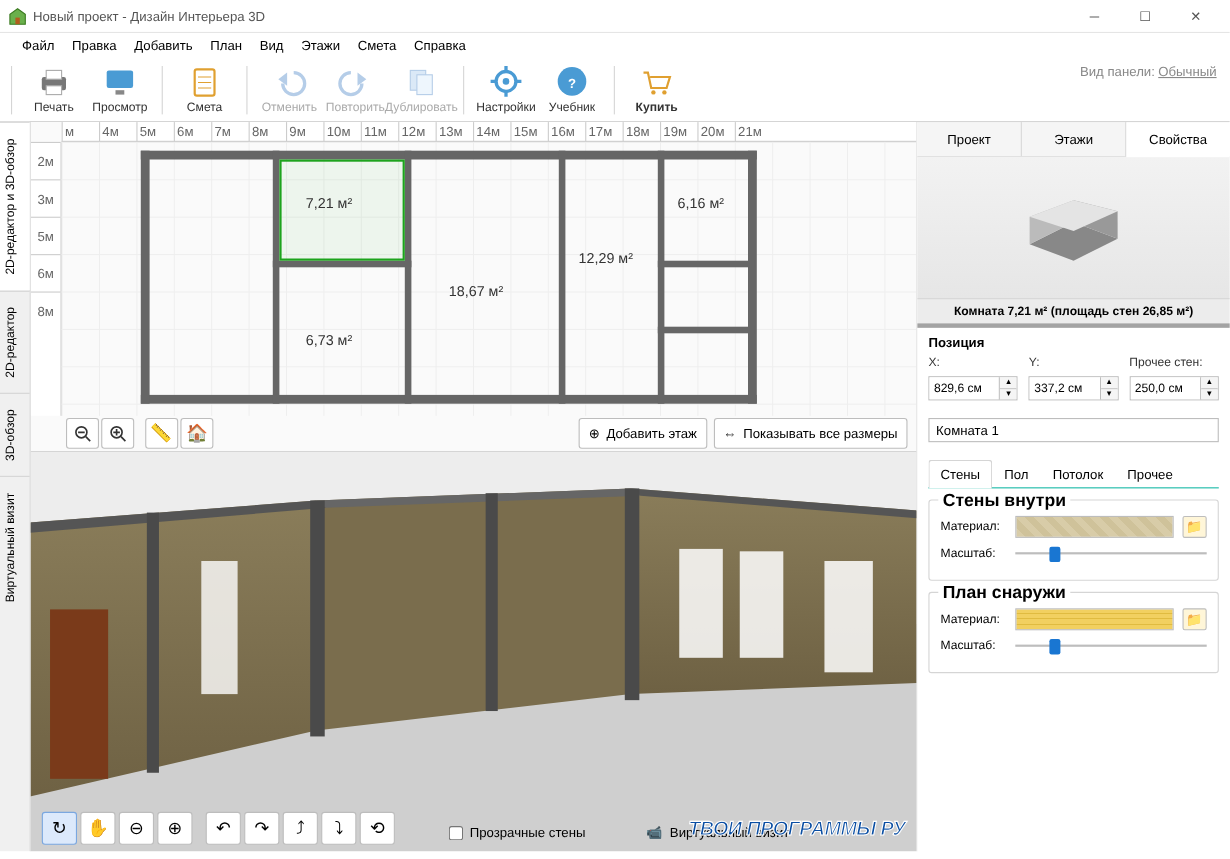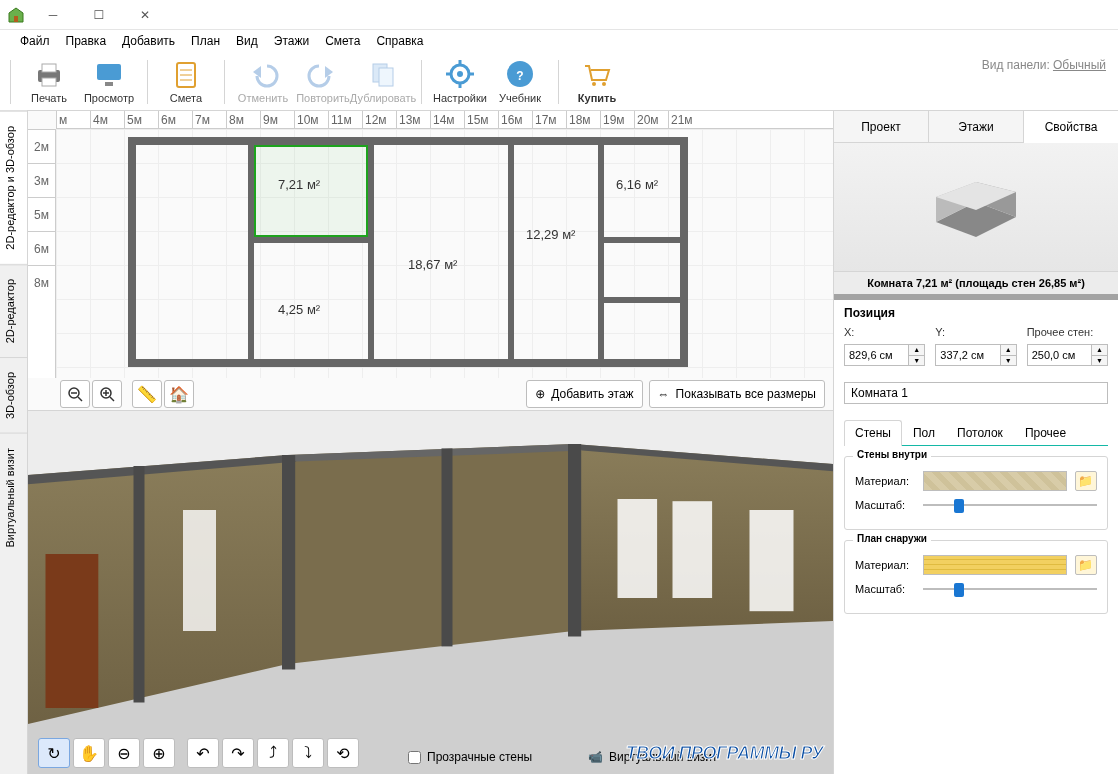--- a/index.html
+++ b/index.html
@@ -66,58 +66,59 @@
 
 .rpanel { width: 284px; background: #fff; display: flex; flex-direction: column; }
 .rtabs { display: flex; height: 32px; border-bottom: 1px solid #d5d5d5; }
 .rtab { flex: 1; display: flex; align-items: center; justify-content: center; border-right: 1px solid #d5d5d5; cursor: pointer; background: #f5f5f5; }
 .rtab.active { background: #fff; border-bottom: 1px solid #fff; margin-bottom: -1px; }
 .rtab:last-child { border-right: none; }
 
 .preview3d { height: 128px; background: linear-gradient(#f2f2f2,#e6e6e6); display: flex; align-items: center; justify-content: center; }
 .preview3d svg { width: 120px; height: 90px; }
 
-.infobar { background: #ececec; text-align: center; padding: 5px 4px; font-size: 11px; font-weight: bold; border-top: 1px solid #d5d5d5; border-bottom: 6px solid #a3a3a3; }
+.infobar { background: #ececec; text-align: center; padding: 5px 4px; font-size: 11px; font-weight: bold; border-top: 1px solid #d5d5d5; border-bottom: 4px solid #a3a3a3; }
 
 .section { padding: 6px 10px; }
 .sec-title { font-weight: bold; margin-bottom: 6px; font-size: 12px; }
 .pos-row { display: flex; gap: 10px; margin-bottom: 4px; }
 .pos-col { flex: 1; }
 .pos-col .lbl { font-size: 11px; color: #333; margin-bottom: 2px; display: block; }
 .spin { display: flex; border: 1px solid #bdbdbd; height: 22px; }
 .spin input { flex: 1; border: none; padding: 0 4px; font-size: 11px; outline: none; min-width: 0; width: 40px; }
 .spin .arrows { width: 16px; display: flex; flex-direction: column; border-left: 1px solid #bdbdbd; }
 .spin .arrows div { flex: 1; display: flex; align-items: center; justify-content: center; font-size: 7px; cursor: pointer; background: #f5f5f5; }
 .spin .arrows div:first-child { border-bottom: 1px solid #bdbdbd; }
 
 .text-input { width: 100%; border: 1px solid #bdbdbd; height: 22px; padding: 0 6px; font-size: 12px; }
 
 .subtabs { display: flex; border-bottom: 1px solid #14b8a6; margin: 4px 0 0 0; }
 .subtab { padding: 5px 10px; border: 1px solid transparent; border-bottom: none; cursor: pointer; font-size: 12px; }
 .subtab.active { border-color: #d5d5d5; border-radius: 3px 3px 0 0; background: #fff; margin-bottom: -1px; }
 
 .mat-group { border: 1px solid #d5d5d5; border-radius: 3px; padding: 8px 10px 10px 10px; margin-top: 10px; position: relative; }
-.mat-group .legend { position: absolute; top: -8px; left: 8px; background: #fff; padding: 0 4px; font-size: 10px; font-weight: bold; }
+.mat-group .legend { position: absolute; top: -8px; left: 8px; background: #fff; padding: 0 4px; font-size: 16px; font-weight: bold; }
 .mat-row { display: flex; align-items: center; gap: 8px; margin: 6px 0; }
 .mat-row .mlbl { width: 60px; font-size: 11px; }
 .swatch { flex: 1; height: 20px; border: 1px solid #bdbdbd; background: repeating-linear-gradient(45deg,#d8cca8,#d8cca8 6px,#cfc29a 6px,#cfc29a 12px); }
 .swatch.brick { background: repeating-linear-gradient(0deg,#f2d060,#f2d060 4px,#e0bb40 4px,#e0bb40 5px); }
 .fold-btn { width: 22px; height: 20px; border: 1px solid #bdbdbd; background: #fff6d8; border-radius: 2px; display: flex; align-items: center; justify-content: center; cursor: pointer; }
 .slider { flex: 1; height: 16px; position: relative; }
 .slider .track { position: absolute; left: 0; right: 0; top: 7px; height: 2px; background: #bdbdbd; }
 .slider .thumb { position: absolute; top: 2px; width: 10px; height: 14px; background: #1976d2; border-radius: 2px; }
 </style>
 </head>
 <body>
 
 <div class="titlebar">
   <svg class="app-icon" viewBox="0 0 16 16">
       <polygon points="8,1 15,6 15,15 1,15 1,6" fill="#6ab04c" stroke="#3a7a1f"></polygon>
       <rect x="6" y="9" width="4" height="6" fill="#b35c1e"></rect>
     </svg>
+  <div class="title">Новый проект - Дизайн Интерьера 3D</div>
   <div class="winbtn">─</div>
   <div class="winbtn">☐</div>
   <div class="winbtn">✕</div>
 </div>
 
 <div class="menubar">
   <div class="menu-item">Файл</div>
   <div class="menu-item">Правка</div>
   <div class="menu-item">Добавить</div>
   <div class="menu-item">План</div>
@@ -275,21 +276,21 @@
           <div class="wall" style="left:120px;top:100px;width:126px;height:6px"></div>
           <div class="wall" style="left:470px;top:100px;width:88px;height:6px"></div>
           <div class="wall" style="left:470px;top:160px;width:88px;height:6px"></div>
 
           <div class="sel-room" style="left:126px;top:8px;width:114px;height:92px"></div>
 
           <div class="room-label" style="left:150px;top:40px">7,21 м²</div>
           <div class="room-label" style="left:488px;top:40px">6,16 м²</div>
           <div class="room-label" style="left:398px;top:90px">12,29 м²</div>
           <div class="room-label" style="left:280px;top:120px">18,67 м²</div>
-          <div class="room-label" style="left:150px;top:165px">4,25 м²</div>
+          <div class="room-label" style="left:150px;top:165px">6,73 м²</div>
         </div>
       </div>
       <div class="toolbar2d">
         <div class="tbtn2d">
             <svg width="16" height="16">
               <circle cx="7" cy="7" r="5" fill="none" stroke="#333" stroke-width="1.5"></circle>
               <line x1="11" y1="11" x2="15" y2="15" stroke="#333" stroke-width="1.5"></line>
               <line x1="4" y1="7" x2="10" y2="7" stroke="#333" stroke-width="1.5"></line>
             </svg>
           </div>

